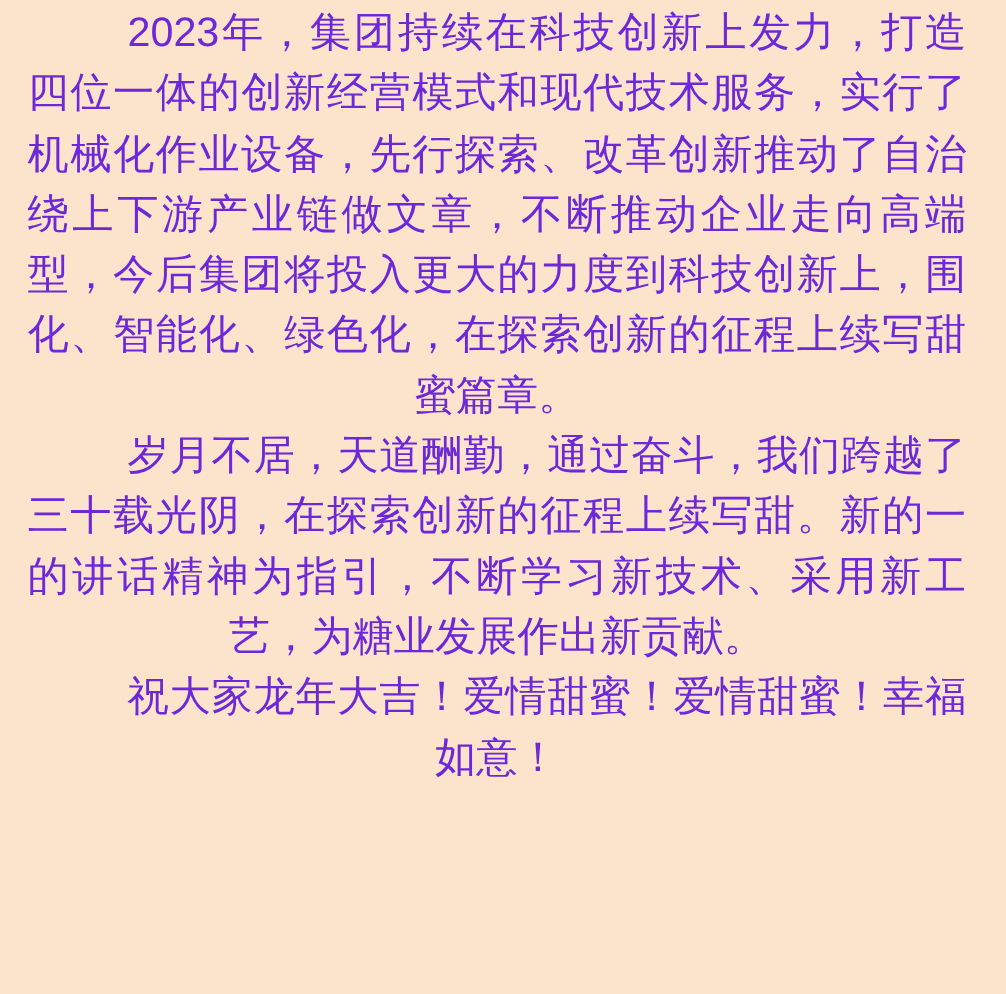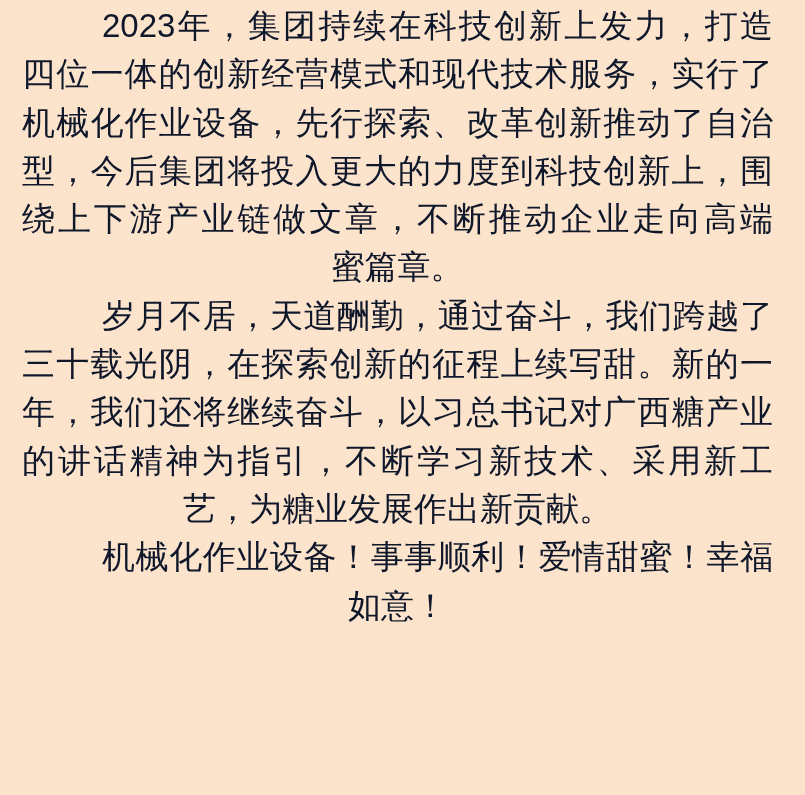--- a/index.html
+++ b/index.html
@@ -41,37 +41,37 @@
   .line.indent {
     padding-left: 80px;
   }
   .line.indent.fill {
     width: 671px;
   }
 </style>
 </head>
 <body style="background: rgb(252, 227, 204);">
 
-<div class="article" style="color: #0f172a;">
+<div class="article" style="color: #6d28d9;">
 
   <div class="paragraph">
     <div class="line indent fill">2023年，集团持续在科技创新上发力，打造</div>
     <div class="line fill">四位一体的创新经营模式和现代技术服务，实行了</div>
     <div class="line fill">机械化作业设备，先行探索、改革创新推动了自治</div>
+    <div class="line fill">绕上下游产业链做文章，不断推动企业走向高端</div>
     <div class="line fill">型，今后集团将投入更大的力度到科技创新上，围</div>
-    <div class="line fill">绕上下游产业链做文章，不断推动企业走向高端</div>
+    <div class="line fill">化、智能化、绿色化，在探索创新的征程上续写甜</div>
     <div class="line">蜜篇章。</div>
   </div>
 
   <div class="paragraph">
     <div class="line indent fill">岁月不居，天道酬勤，通过奋斗，我们跨越了</div>
     <div class="line fill">三十载光阴，在探索创新的征程上续写甜。新的一</div>
-    <div class="line fill">年，我们还将继续奋斗，以习总书记对广西糖产业</div>
     <div class="line fill">的讲话精神为指引，不断学习新技术、采用新工</div>
     <div class="line">艺，为糖业发展作出新贡献。</div>
   </div>
 
   <div class="paragraph">
-    <div class="line indent fill">机械化作业设备！事事顺利！爱情甜蜜！幸福</div>
+    <div class="line indent fill">祝大家龙年大吉！爱情甜蜜！爱情甜蜜！幸福</div>
     <div class="line">如意！</div>
   </div>
 
 </div>
 
 </body></html>

